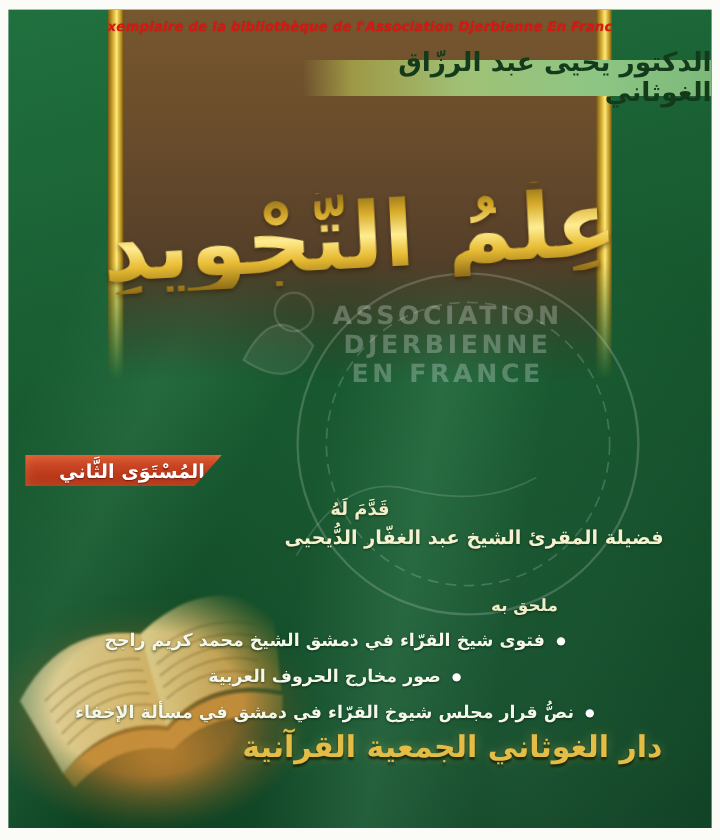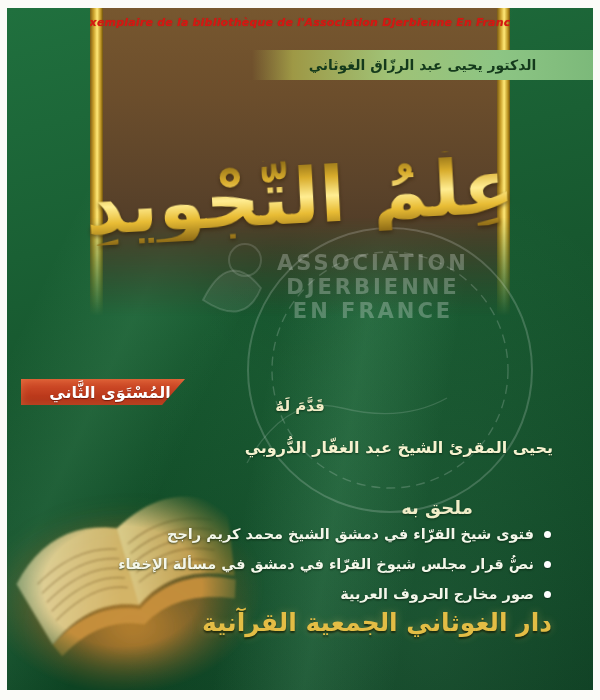--- a/index.html
+++ b/index.html
@@ -31,21 +31,21 @@
     font-style:italic; font-weight:bold; font-size:11px; letter-spacing:.2px; color:#d61712;
     text-shadow:0 0 1px rgba(180,10,10,.5); white-space:nowrap; }
   .stamp-ar { position:absolute; top:21px; left:0; right:0; text-align:center; direction:rtl;
     font-weight:bold; font-size:14px; color:#e2150c; }
 
   
   .author-band { position:absolute; top:42px; left:245px; right:0; height:30px; z-index:3;
     display:flex; align-items:center; justify-content:center; direction:rtl;
     background:linear-gradient(90deg, rgba(130,120,40,0) 0%, rgba(163,160,72,.9) 12%,
                #a0c276 40%, #8dc584 72%, #7cb97a 100%); }
-  .author-band span { font-weight:bold; font-size:14px; color:#143a1c; padding-bottom:1px; }
+  .author-band span { font-weight:bold; font-size:22px; color:#143a1c; padding-bottom:1px; }
 
   
   .watermark { position:absolute; inset:0; z-index:2; pointer-events:none; }
 
   
   .title { position:absolute; left:83px; top:84px; width:420px; height:210px; z-index:3;
     display:flex; align-items:center; justify-content:center; direction:rtl; }
   .title-text { font-size:76px; font-weight:bold; line-height:1; white-space:nowrap;
     transform:rotate(-3deg); color:#eec93f;
     text-shadow:0 2px 3px rgba(50,32,4,.65), 0 0 10px rgba(255,230,140,.25); }
@@ -58,32 +58,32 @@
     font-weight:bold; font-size:25px; color:#f5f9ee; text-shadow:0 2px 3px rgba(0,30,10,.6); }
 
   .level-badge { position:absolute; left:14px; top:371px; width:164px; height:26px; z-index:4;
     background:linear-gradient(180deg,#d8542e 0%,#c03d1e 55%,#a92e14 100%);
     clip-path:polygon(0 0,100% 0,86% 100%,0 100%);
     display:flex; align-items:center; justify-content:center;
     box-shadow:inset 0 0 10px rgba(255,170,100,.35); }
   .level-badge span { direction:rtl; font-weight:bold; font-size:16px; color:#ffffff;
     padding-left:14px; text-shadow:0 1px 1px rgba(90,12,0,.7); }
 
-  .presented-header { position:absolute; top:389px; left:0; right:0; z-index:4; text-align:center;
+  .presented-header { position:absolute; top:407px; left:0; right:0; z-index:4; text-align:center;
     direction:rtl; font-weight:bold; font-size:15px; color:#f3eec7;
     text-shadow:0 1px 2px rgba(0,25,8,.6); }
   .names-row { position:absolute; top:430px; left:0; right:0; z-index:4; display:flex; direction:rtl;
     justify-content:space-between; padding:0 40px 0 48px; font-weight:bold; font-size:16px;
     color:#f6f2cf; text-shadow:0 1px 2px rgba(0,25,8,.6); }
 
   .appendix-header { position:absolute; top:489px; left:270px; width:320px; z-index:4; text-align:center;
-    direction:rtl; font-weight:bold; font-size:18px; color:#f1edc8; text-shadow:0 1px 2px rgba(0,25,8,.6); }
+    direction:rtl; font-weight:bold; font-size:14px; color:#f1edc8; text-shadow:0 1px 2px rgba(0,25,8,.6); }
   .bullets { position:absolute; top:511px; left:0; right:0; z-index:4; direction:rtl; }
   .bullet-line { height:30px; padding-right:42px; display:flex; align-items:center; gap:10px;
-    font-weight:bold; font-size:14.5px; color:#f4f7ea; text-shadow:0 1px 2px rgba(0,25,8,.65); }
+    font-weight:bold; font-size:14.5px; color:#f4f7ea; text-shadow:0 1px 2px rgba(0,25,8,.65);justify-content:center; }
   .dot { width:7px; height:7px; border-radius:50%; background:#ffffff; flex:none;
     box-shadow:0 1px 1px rgba(0,20,8,.5); }
 
   .quran-photo { position:absolute; left:-4px; top:466px; width:266px; height:216px; z-index:2;
     -webkit-mask-image:radial-gradient(ellipse 62% 58% at 45% 52%, #000 48%, transparent 86%);
             mask-image:radial-gradient(ellipse 62% 58% at 45% 52%, #000 48%, transparent 86%); }
 
   .publisher { position:absolute; top:600px; left:170px; width:400px; z-index:4; text-align:center;
     direction:rtl; font-weight:bold; font-size:25px; color:#e3bd45; white-space:nowrap;
     text-shadow:0 2px 2px rgba(18,28,4,.75), 0 0 9px rgba(255,220,120,.3); }
@@ -129,36 +129,36 @@
       <span class="title-text">عِلْمُ التَّجْوِيدِ</span>
     </div>
 
 
     <div class="level-badge">
       <span>المُسْتَوَى الثَّاني</span>
     </div>
 
     <div class="presented-header">قَدَّمَ لَهُ</div>
     <div class="names-row">
-      <span>يحيى المقرئ الشيخ عبد الغفّار الدُّروبي</span>
+      <span>فضيلة المقرئ الشيخ عبد الغفّار الدُّيحيى</span>
     </div>
 
     <div class="appendix-header">ملحق به</div>
     <div class="bullets">
       <div class="bullet-line">
         <span class="dot"></span>
         <span>فتوى شيخ القرّاء في دمشق الشيخ محمد كريم راجح</span>
       </div>
       <div class="bullet-line">
         <span class="dot"></span>
-        <span>نصُّ قرار مجلس شيوخ القرّاء في دمشق في مسألة الإخفاء</span>
+        <span>صور مخارج الحروف العربية</span>
       </div>
       <div class="bullet-line">
         <span class="dot"></span>
-        <span>صور مخارج الحروف العربية</span>
+        <span>نصُّ قرار مجلس شيوخ القرّاء في دمشق في مسألة الإخفاء</span>
       </div>
     </div>
 
     <svg class="quran-photo" width="266" height="216" viewBox="0 0 266 216">
       <defs>
         <radialGradient id="glow" cx="50%" cy="55%" r="60%">
           <stop offset="0%" stop-color="#ff9e35" stop-opacity="0.95"></stop>
           <stop offset="45%" stop-color="#e0742a" stop-opacity="0.55"></stop>
           <stop offset="100%" stop-color="#e0742a" stop-opacity="0"></stop>
         </radialGradient>

